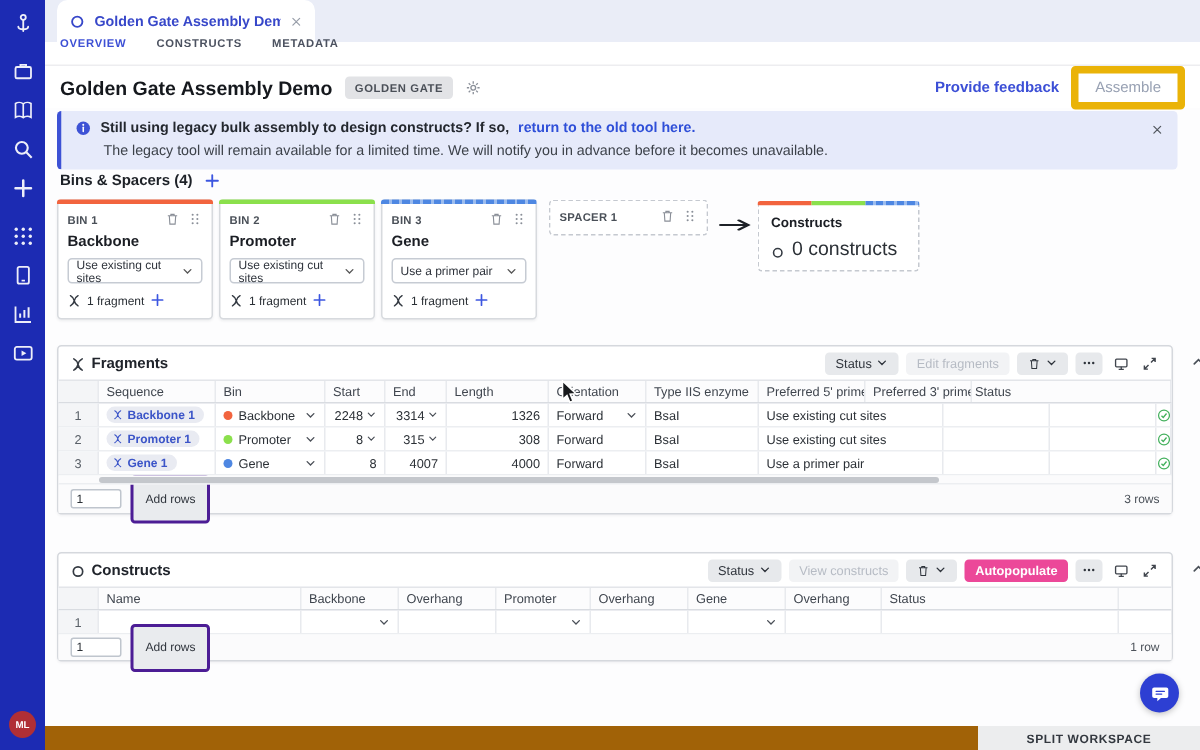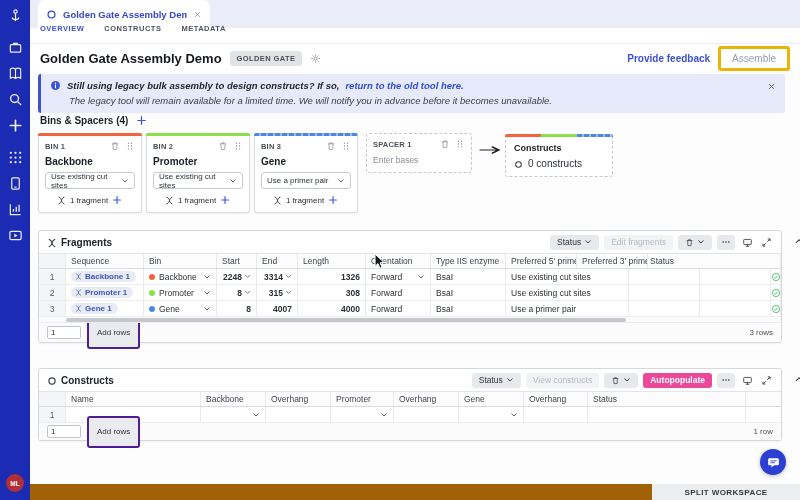--- a/index.html
+++ b/index.html
@@ -21,51 +21,51 @@
   .tab-title { color:#3747c9; font-size:9.5px; font-weight:700; flex:1; white-space:nowrap; overflow:hidden; }
   .subtabs { position:absolute; left:0; right:0; top:28px; height:16px; background:#fff; display:flex; gap:20px; padding-left:10px; border-bottom:1px solid #ededf0; }
   .subtab { font-size:7.5px; font-weight:700; letter-spacing:.5px; color:#4c5260; display:flex; align-items:center; padding-bottom:17px; border-bottom:2px solid transparent; }
   .subtab.active { color:#3d50d5; border-bottom-color:#3d50d5; }
 
   .titlebar { position:absolute; left:0; right:0; top:44px; height:28px; background:#fff; display:flex; align-items:center; gap:8px; padding:0 10px; }
   .page-title { font-size:13px; font-weight:700; color:#15181d; }
   .badge { background:#e2e3e6; color:#4a4f57; font-size:7.5px; font-weight:700; letter-spacing:.4px; border-radius:3px; padding:3px 7px; }
   .gear { width:11px; height:11px; color:#8b9099; }
   .feedback { margin-left:auto; color:#3c4fd6; font-size:10px; font-weight:700; }
-  .assemble { background:#fff; border:3px solid #eab308; border-radius:3px; color:#98a1b3; font-size:10px; padding:4px 11px; }
-
-  .banner { position:absolute; left:8px; top:74px; width:747px; background:#e6eafa; border-left:3px solid #3d52d5; border-radius:3px; padding:6px 24px 7px 9px;font-style:italic; }
+  .assemble { background:#fff; border:5px solid #eab308; border-radius:3px; color:#98a1b3; font-size:10px; padding:4px 11px; }
+
+  .banner { position:absolute; left:8px; top:74px; width:747px; background:#e6eafa; border-left:3px solid #3d52d5; border-radius:3px; padding:6px 24px 7px 9px; }
   .banner-l1 { display:flex; align-items:center; gap:6px; font-size:9.5px; color:#23272e; }
   .banner-bold { font-weight:700; }
   .banner-link { color:#2f4fd8; font-weight:700; }
   .banner-l2 { font-size:9.5px; color:#3c4149; margin:4px 0 0 19px; }
   .banner-x { position:absolute; right:9px; top:8px; width:9px; height:9px; color:#555a62; }
 
   .bins-title { position:absolute; left:10px; top:115px; display:flex; align-items:flex-end; gap:8px; font-size:10px; font-weight:700; color:#1d2127; }
   .plus-blue { width:11px; height:11px; color:#3c56e0; }
 
   .bincard { position:absolute; top:133px; width:104px; background:#fff; border:1px solid #d7dade; border-radius:3px; box-shadow:0 1px 2px rgba(20,24,40,.07); }
   .topbar { height:3px; border-radius:2px 2px 0 0; margin:-1px -1px 0; }
   .striped { background:repeating-linear-gradient(90deg,#4e87e2 0 5px,#9cbcee 5px 7px); }
   .tri { display:flex; height:3px; margin:-1px -1px 0; border-radius:2px 2px 0 0; overflow:hidden; }
   .tri>div { flex:1; }
   .card-head { display:flex; align-items:center; gap:5px; padding:5px 6px 0; }
   .card-label { flex:1; font-size:7.5px; font-weight:700; color:#4a5058; letter-spacing:.2px; }
   .mini-ic { width:10px; height:10px; color:#8a8f98; }
   .card-name { padding:5px 6px 0; font-size:10px; font-weight:700; color:#1b1e24; }
   .card-select { margin:5px 6px 0; height:17px; border:1px solid #c6cbd3; border-radius:3px; display:flex; align-items:center; padding:0 5px; font-size:8px; color:#2f343c; background:#fff; }
   .card-select .chev { margin-left:auto; width:8px; height:8px; color:#555; }
-  .card-frag { display:flex; align-items:center; gap:4px; padding:6px 6px 6px; font-size:8px; color:#2b3036;justify-content:center; }
+  .card-frag { display:flex; align-items:center; gap:4px; padding:6px 6px 6px; font-size:8px; color:#2b3036; }
   .dna-dark { width:9px; height:9px; color:#343a42; }
   .spacercard { position:absolute; left:336px; top:133px; width:106px; background:#fff; border:1px dashed #c5c9d0; border-radius:3px; padding-bottom:7px; }
   .enter-bases { padding:6px 6px 0; font-size:8.5px; color:#878d96; }
   .flow-arrow { position:absolute; left:448px; top:143px; width:26px; height:14px; color:#1d2127; }
   .ccard { position:absolute; left:475px; top:134px; width:108px; background:#fff; border:1px dashed #c5c9d0; border-radius:3px; padding-bottom:7px; }
   .ccard-title { padding:6px 8px 0; font-size:9px; font-weight:700; color:#1b1e24; }
-  .ccard-count { display:flex; align-items:flex-end; gap:5px; padding:5px 8px 0; font-size:10px; color:#2b3036; }
+  .ccard-count { display:flex; align-items:flex-end; gap:5px; padding:5px 8px 0; font-size:13px; color:#2b3036; }
   .ring-ic { width:9px; height:9px; color:#343a42; }
 
   
   .panel { position:absolute; left:8px; width:744px; background:#fff; border:1px solid #d5d8dd; border-radius:3px; box-shadow:0 1px 2px rgba(20,24,40,.05); }
   .p-frag { top:230px; }
   .p-cons { top:368px; }
   .phead { height:22px; display:flex; align-items:center; gap:5px; padding:0 8px; }
   .ptitle { font-size:10px; font-weight:700; color:#20242b; display:flex; align-items:center; gap:5px; }
   .ptools { margin-left:auto; display:flex; gap:5px; align-items:center; }
   .tbtn { height:15px; background:#e7e9ec; border:none; border-radius:3px; font-size:8.5px; color:#2f343c; display:flex; align-items:center; gap:3px; padding:0 7px; }
@@ -74,21 +74,21 @@
   .chev { width:8px; height:8px; }
   .ibtn { background:transparent; border:none; width:14px; height:14px; color:#40454d; display:flex; align-items:center; justify-content:center; }
   .ibtn svg { width:11px; height:11px; }
   .collapse { position:absolute; width:10px; height:10px; color:#4a5058; left:764px; }
 
   .thead, .trow { display:flex; font-size:8.5px; }
   .thead { height:16px; border-top:1px solid #e3e5e9; border-bottom:1px solid #d9dce1; background:#fcfcfd; color:#3f454e; }
   .trow { height:16px; border-bottom:1px solid #eceef1; color:#2b3036; }
   .cell { border-right:1px solid #e8eaee; display:flex; align-items:center; padding:0 5px; overflow:hidden; white-space:nowrap; }
   .numc { width:27px; background:#f4f5f7; justify-content:center; color:#5a6068; padding:0; }
-  .right { justify-content:flex-end;font-weight:bold; }
+  .right { justify-content:flex-end; }
   .f-seq{width:78px;} .f-bin{width:73px;} .f-start{width:40px;} .f-end{width:41px;} .f-len{width:68px;} .f-ori{width:65px;} .f-enz{width:75px;} .f-met{width:123px;} .f-p5{width:71px;} .f-p3{width:71px;} .f-st{flex:1; padding:0 2px; justify-content:center;}
   .thead .f-st { justify-content:flex-start; }
   .chip { display:inline-flex; align-items:center; gap:3px; background:#e9ebf2; border-radius:8px; padding:1px 6px 1px 4px; color:#3c55c8; font-size:8px; font-weight:600; }
   .chip svg { width:7px; height:7px; }
   .dot { width:6px; height:6px; border-radius:50%; margin-right:4px; flex:none; }
   .cellchev { width:8px; height:8px; color:#4a4f57; margin-left:auto; flex:none; }
   .vchev { width:7px; height:7px; color:#4a4f57; margin-left:2px; flex:none; }
   .check { width:10px; height:10px; color:#43b05c; }
   .hscroll { height:6px; border-bottom:1px solid #eceef1; background:#fbfbfc; position:relative; }
   .hthumb { position:absolute; left:27px; top:1px; height:4px; width:560px; background:#c4c7cc; border-radius:2px; }
@@ -450,21 +450,20 @@
           <svg class="ic" width="10" height="10">
             <use href="#s-trash"></use>
           </svg>
         </span>
       <span class="mini-ic">
           <svg class="ic" width="10" height="10">
             <use href="#s-drag"></use>
           </svg>
         </span>
     </div>
-    <div class="enter-bases">Enter bases</div>
   </div>
 
   <span class="flow-arrow">
       <svg class="ic" width="26" height="14" viewBox="0 0 16 16" preserveAspectRatio="none">
         <use href="#s-arrow"></use>
       </svg>
     </span>
 
   <div class="ccard">
     <div class="tri">

